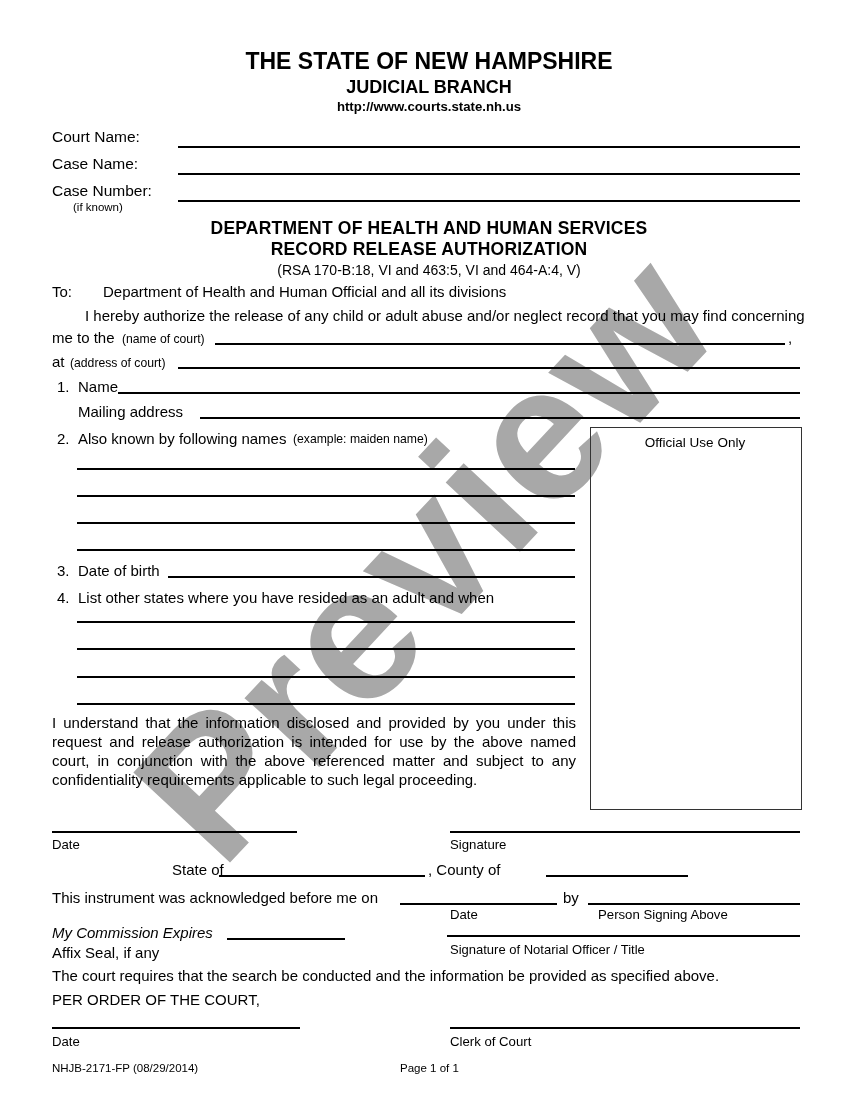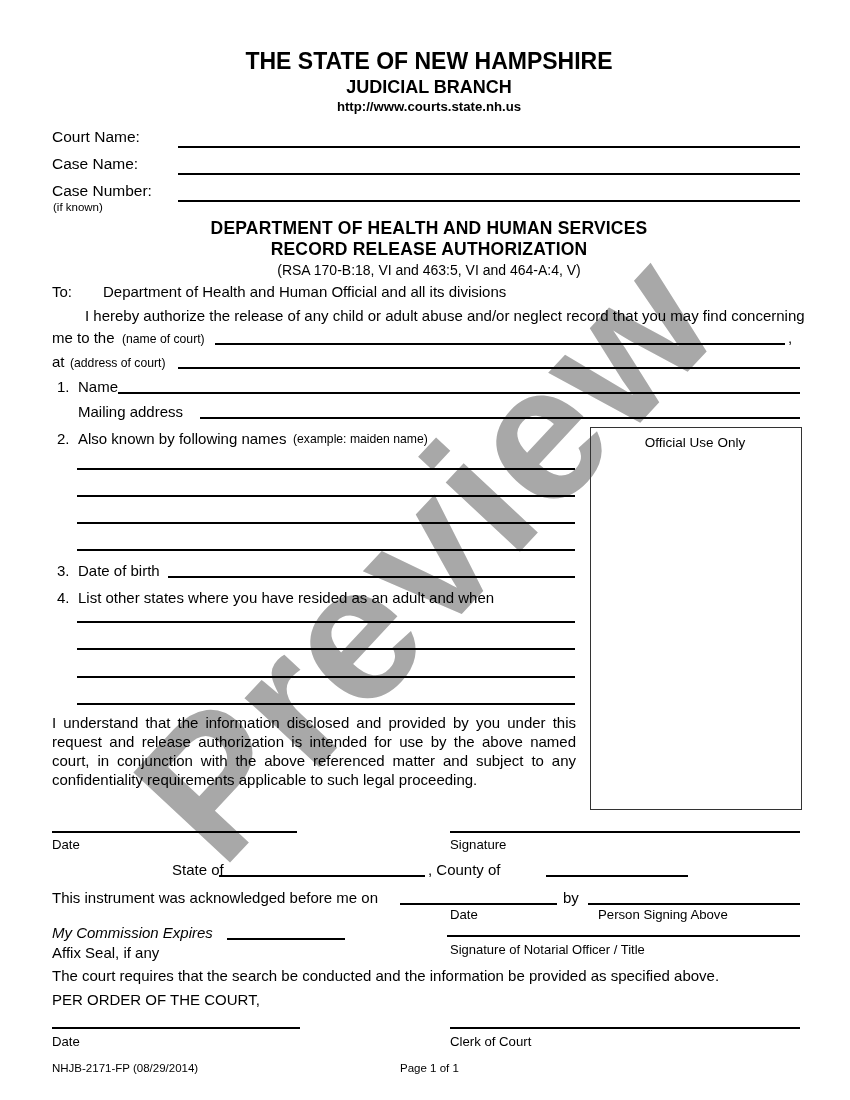--- a/index.html
+++ b/index.html
@@ -30,21 +30,21 @@
   <div class="abs ctr b t23" style="top:48px;">THE STATE OF NEW HAMPSHIRE</div>
   <div class="abs ctr b t18" style="top:77px;">JUDICIAL BRANCH</div>
   <div class="abs ctr b t13" style="top:99px;">http://www.courts.state.nh.us</div>
 
   <div class="abs t15" style="left:52px;top:128px;font-size:15.5px;">Court Name:</div>
   <div class="abs line" style="left:178px;top:132px;width:622px;"></div>
   <div class="abs t15" style="left:52px;top:155px;font-size:15.5px;">Case Name:</div>
   <div class="abs line" style="left:178px;top:159px;width:622px;"></div>
   <div class="abs t15" style="left:52px;top:182px;font-size:15.5px;">Case Number:</div>
   <div class="abs line" style="left:178px;top:186px;width:622px;"></div>
-  <div class="abs t11" style="left:53px;top:201px;">(if known)</div>
+  <div class="abs t11" style="left:73px;top:201px;">(if known)</div>
 
   <div class="abs ctr b t17" style="top:218px;">DEPARTMENT OF HEALTH AND HUMAN SERVICES</div>
   <div class="abs ctr b t17" style="top:239px;">RECORD RELEASE AUTHORIZATION</div>
   <div class="abs ctr t14" style="top:262px;">(RSA 170-B:18, VI and 463:5, VI and 464-A:4, V)</div>
 
   <div class="abs t15" style="left:52px;top:283px;">To:</div>
   <div class="abs t15" style="left:103px;top:283px;">Department of Health and Human Official and all its divisions</div>
 
   <div class="abs t15 nowrap" style="left:52px;top:307px;">I hereby authorize the release of any child or adult abuse and/or neglect record that you may find concerning</div>
   <div class="abs t15" style="left:52px;top:329px;">me to the</div>

